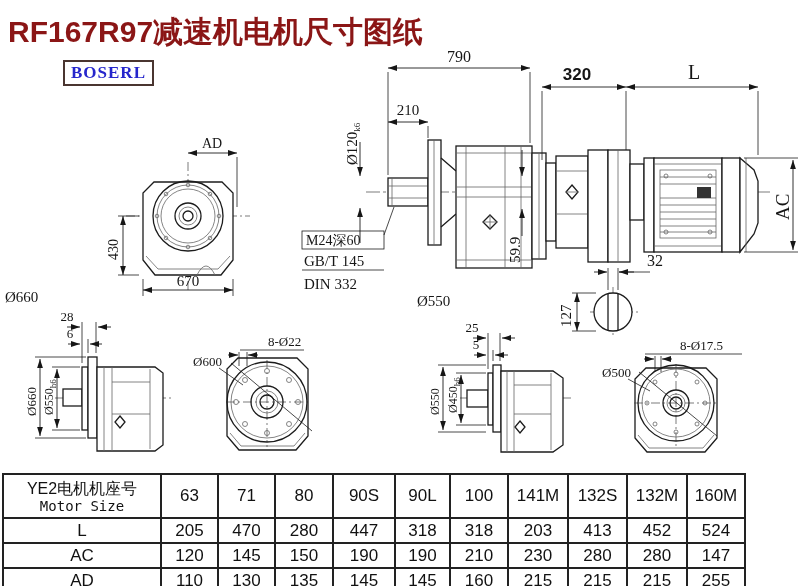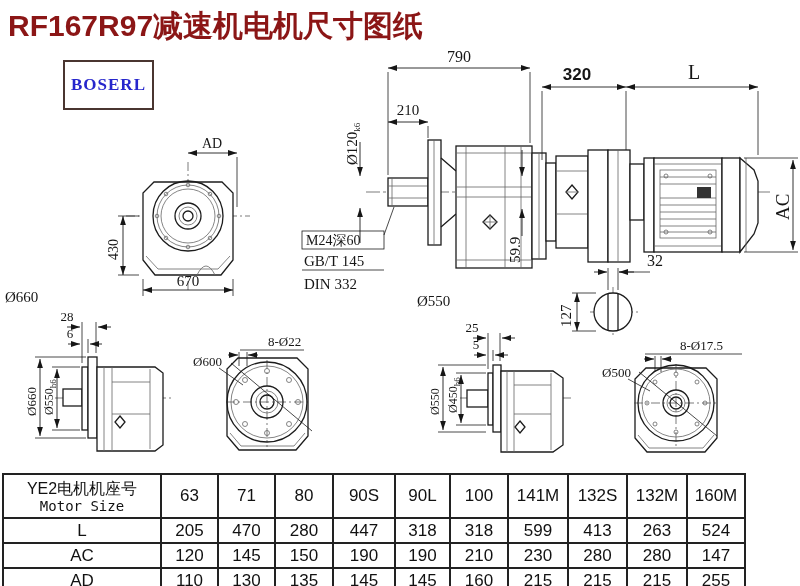--- a/index.html
+++ b/index.html
@@ -1,21 +1,21 @@
 <!DOCTYPE html>
 <html><head>
 <meta charset="utf-8">
 <style>
   html,body{margin:0;padding:0;background:#fff;}
   #page{position:relative;width:800px;height:586px;background:#fff;overflow:hidden;
         font-family:"Liberation Sans",sans-serif;}
-  #title{position:absolute;left:8px;top:6px;font-size:30px;font-weight:bold;
+  #title{position:absolute;left:8px;top:12px;font-size:30px;font-weight:bold;
          color:#8b1616;letter-spacing:0px;white-space:nowrap;}
   #logo{position:absolute;left:63px;top:60px;border:2px solid #4a3530;background:#fff;
-        padding:12px 6px;font-family:"Liberation Serif",serif;font-weight:bold;
+        padding:0 6px;font-family:"Liberation Serif",serif;font-weight:bold;
         font-size:17px;color:#2626cc;letter-spacing:1px;line-height:22px;}
   svg{position:absolute;left:0;top:0;}
   .ln{stroke:#1c1c1c;stroke-width:1.3;fill:none;}
   .lnf{stroke:#1c1c1c;stroke-width:1.3;fill:#fff;}
   .tn{stroke:#666;stroke-width:0.8;fill:none;}
   .ext{stroke:#1c1c1c;stroke-width:0.8;fill:none;}
   .dim{stroke:#1c1c1c;stroke-width:0.9;fill:none;}
   .cl{stroke:#444;stroke-width:0.7;stroke-dasharray:14 3 3 3;fill:none;}
   .cl2{stroke:#444;stroke-width:0.7;stroke-dasharray:9 3 2 3;fill:none;}
   .d{font-family:"Liberation Serif",serif;fill:#161616;font-size:14px;}
@@ -377,23 +377,23 @@
       <td>160M</td>
     </tr>
     <tr>
       <td>L</td>
       <td>205</td>
       <td>470</td>
       <td>280</td>
       <td>447</td>
       <td>318</td>
       <td>318</td>
-      <td>599</td>
+      <td>203</td>
       <td>413</td>
-      <td>263</td>
+      <td>452</td>
       <td>524</td>
     </tr>
     <tr>
       <td>AC</td>
       <td>120</td>
       <td>145</td>
       <td>150</td>
       <td>190</td>
       <td>190</td>
       <td>210</td>

